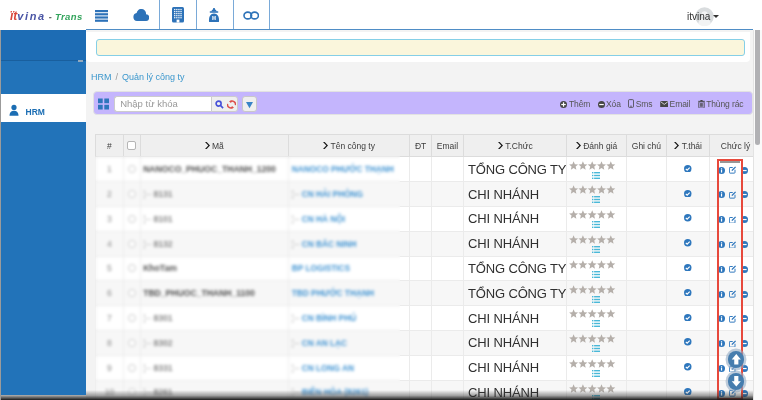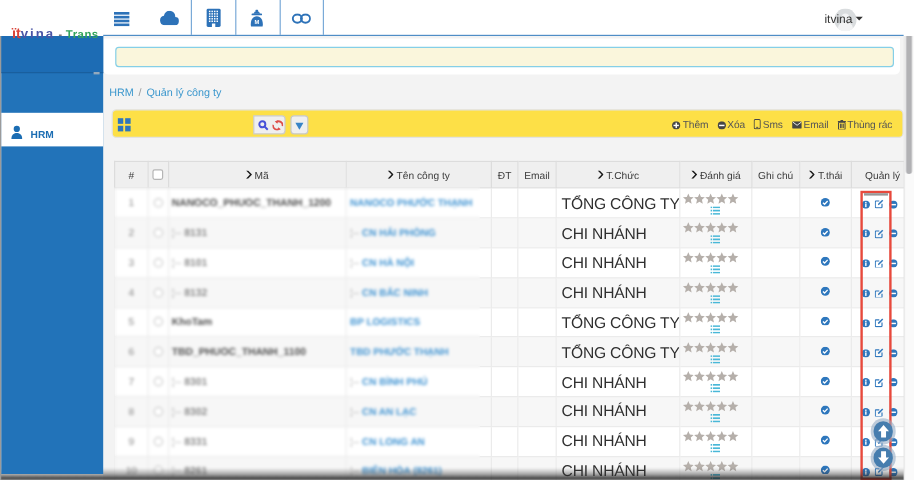--- a/index.html
+++ b/index.html
@@ -16,21 +16,21 @@
 #sbtick { left:77.5px; top:59.8px; width:5.5px; height:2.5px; background:#93a9bd; }
 #sbitem { left:1px; top:93.5px; width:84.7px; height:28.6px; background:#fff; }
 #leftedge { left:0; top:0; width:1px; height:400px; background:#9b9b9b; }
 
 #mainbg { left:85.7px; top:30px; width:667.5px; height:370px; background:#f3f3f3; }
 #alertcard { left:86px; top:31.5px; width:663.5px; height:30.3px; background:#fff; border-radius:0 0 4px 4px; }
 #alertbar { left:96px; top:38.5px; width:648.6px; height:17.9px; background:#faf6dc; border:1.5px solid #85cfe7; border-radius:3px; }
 #crumb { left:91px; top:71.5px; font-size:9px; color:#3b97cd; }
 #crumb .sep { color:#999; padding:0 4px; }
 
-#toolbar { left:92.5px; top:91.2px; width:660.5px; height:24.2px; background:#fde047; border:1px solid #e2e2e2; border-radius:4px; }
+#toolbar { left:92.5px; top:91.2px; width:660.5px; height:24.2px; background:#c4b5fd; border:1px solid #e2e2e2; border-radius:4px; }
 #tinput { left:114.2px; top:96.2px; width:97px; height:15.7px; background:#fff; border:1px solid #ccc; border-right:none; border-radius:3px 0 0 3px; font-size:9.5px; color:#999; line-height:14.5px; padding-left:5px; }
 #taddon { left:211.2px; top:96.2px; width:26.5px; height:15.7px; background:#efefef; border:1px solid #ccc; border-radius:0 3px 3px 0; }
 #tfilter { left:241.6px; top:96.2px; width:15.4px; height:15.7px; background:#efefef; border:1px solid #c8c8c8; border-radius:3px; }
 #rightbtns { right:8.5px; top:0px; height:24px; line-height:24px; font-size:8.5px; color:#555; white-space:nowrap; letter-spacing:-0.1px; }
 #rightbtns span.lbl { margin:0 5px 0 1.5px; }
 
 #tab { left:94.4px; top:119.7px; width:88.2px; height:14.7px; background:#42a3df; border-radius:2px 2px 0 0; color:#fff; font-size:7.8px; line-height:14.7px; padding-left:8px; }
 #tbl { left:94.8px; top:134px; border-collapse:collapse; table-layout:fixed; font-size:8.5px; color:#333; background:#fff; }
 #tbl th, #tbl td { border:1px solid #e2e2e2; overflow:hidden; white-space:nowrap; padding:0; }
 #tbl thead th { background:#efefef; height:22.4px; font-weight:normal; color:#3c3c3c; border-color:#dcdcdc; text-align:center; }
@@ -56,21 +56,21 @@
 #redbox { left:717px; top:158.8px; width:25.6px; height:241.2px; border:2.6px solid #e7493c; }
 #grayline { left:719.5px; top:161.4px; width:20px; height:1.6px; background:#979797; }
 .floatbtn { width:16.6px; height:16.6px; border-radius:50%; background:#467dae; box-shadow:0 0 0 2.4px rgba(148,172,196,0.6); }
 #upbtn { left:727.7px; top:351.2px; }
 #dnbtn { left:727.7px; top:373.2px; }
 #bottomband { left:-2px; top:389.5px; width:766px; height:10.5px; background:linear-gradient(to bottom, rgba(70,70,70,0) 0%, rgba(55,55,55,0.45) 55%, rgba(25,25,25,1) 100%); filter:blur(0.7px); }
 
 #sbtrack { left:753.2px; top:0; width:8.8px; height:400px; background:#fafafa; border-left:1px solid #e3e3e3; }
 #sbthumb { left:754.9px; top:0; width:5.6px; height:145px; background:#b1b1b4; border-radius:3px; }
 
-#logo { left:10px; top:21px; font-size:11px; white-space:nowrap; }
+#logo { left:10px; top:9px; font-size:11px; white-space:nowrap;font-style:italic; }
 #logo .it { color:#d9453a; font-weight:bold; font-size:12px; }
 #logo .vina { color:#4a55a5; font-weight:bold; letter-spacing:1.6px; font-size:11px; }
 #logo .dash { color:#666; font-size:9px; font-weight:bold; }
 #logo .trans { color:#33a45c; font-weight:bold; font-size:9.5px; letter-spacing:0.4px; }
 #hrmtxt { color:#1b6db3; font-weight:bold; font-size:8.5px; }
 #user { left:687px; top:10.5px; font-size:10px; color:#333; }
 .caret { display:inline-block; width:0; height:0; border-left:3px solid transparent; border-right:3px solid transparent; border-top:3.8px solid #333; margin-left:3px; vertical-align:middle; }
 </style>
 </head>
 <body>
@@ -109,20 +109,21 @@
           <rect x="5" y="3.6" width="0.9" height="4.4" fill="#464646"></rect>
         </svg><span class="lbl" style="margin-right:0">Thùng rác</span>
     </div>
   </div>
   <svg class="abs" style="left:97.8px;top:97.8px" width="11" height="12" viewBox="0 0 11 12">
       <rect x="0" y="0.5" width="4.7" height="4.7" fill="#2e76bc"></rect>
       <rect x="6.3" y="0.5" width="4.7" height="4.7" fill="#2e76bc"></rect>
       <rect x="0" y="6.8" width="4.7" height="4.7" fill="#2e76bc"></rect>
       <rect x="6.3" y="6.8" width="4.7" height="4.7" fill="#2e76bc"></rect>
     </svg>
+  <div class="abs" id="tinput">Nhập từ khóa</div>
   <div class="abs" id="taddon">
     <svg class="abs" style="left:3px;top:3px" width="9" height="9" viewBox="0 0 10 10">
         <circle cx="4" cy="4" r="2.8" fill="none" stroke="#4751d8" stroke-width="1.8"></circle>
         <line x1="6.3" y1="6.3" x2="9" y2="9" stroke="#4751d8" stroke-width="1.8"></line>
       </svg>
     <svg class="abs" style="left:14.5px;top:3px" width="9" height="9" viewBox="0 0 12 12">
         <g transform="rotate(40 6 6)">
           <path d="M10.5 3.2 A4.4 4.4 0 0 0 2.3 4.4" fill="none" stroke="#dd4f4b" stroke-width="2"></path>
           <path d="M1.5 8.8 A4.4 4.4 0 0 0 9.7 7.6" fill="none" stroke="#dd4f4b" stroke-width="2"></path>
           <path d="M0.6 4.8 L4.4 4.8 L2.5 1.6 Z" fill="#dd4f4b"></path>
@@ -167,21 +168,21 @@
       <th><svg class="harr" width="5" height="7" viewBox="0 0 5 7">
               <path d="M0 0 L1.7 0 L5 3.5 L1.7 7 L0 7 L3.3 3.5 Z" fill="#1a1a1a"></path>
             </svg>T.Chức</th>
       <th><svg class="harr" width="5" height="7" viewBox="0 0 5 7">
               <path d="M0 0 L1.7 0 L5 3.5 L1.7 7 L0 7 L3.3 3.5 Z" fill="#1a1a1a"></path>
             </svg>Đánh giá</th>
       <th>Ghi chú</th>
       <th><svg class="harr" width="5" height="7" viewBox="0 0 5 7">
               <path d="M0 0 L1.7 0 L5 3.5 L1.7 7 L0 7 L3.3 3.5 Z" fill="#1a1a1a"></path>
             </svg>T.thái</th>
-      <th>Quản lý</th>
+      <th>Chức lý</th>
     </tr>
       </thead>
     <tbody id="tbody">
         <tr>
     <td class="num">1</td>
     <td>
             <div class="radio"></div>
           </td>
     <td class="ma">NANOCO_PHUOC_THANH_1200</td>
     <td class="ten">NANOCO PHƯỚC THẠNH</td>

